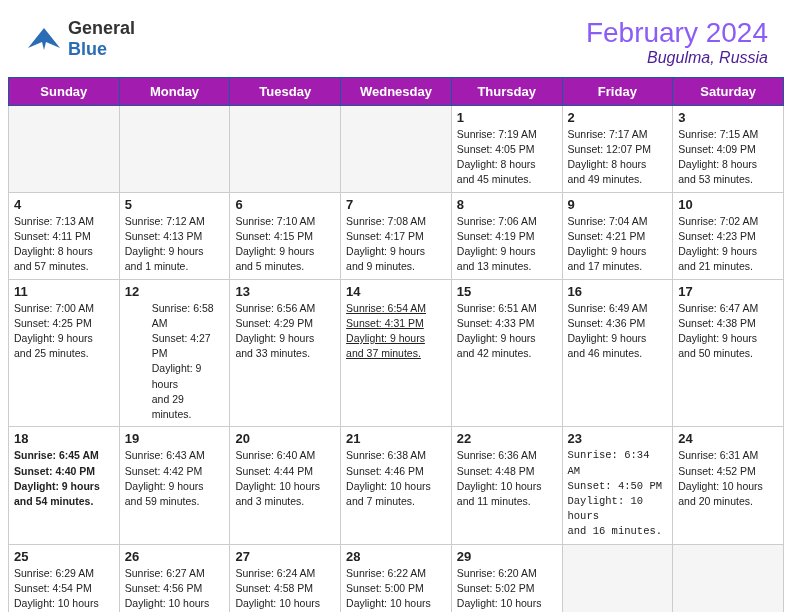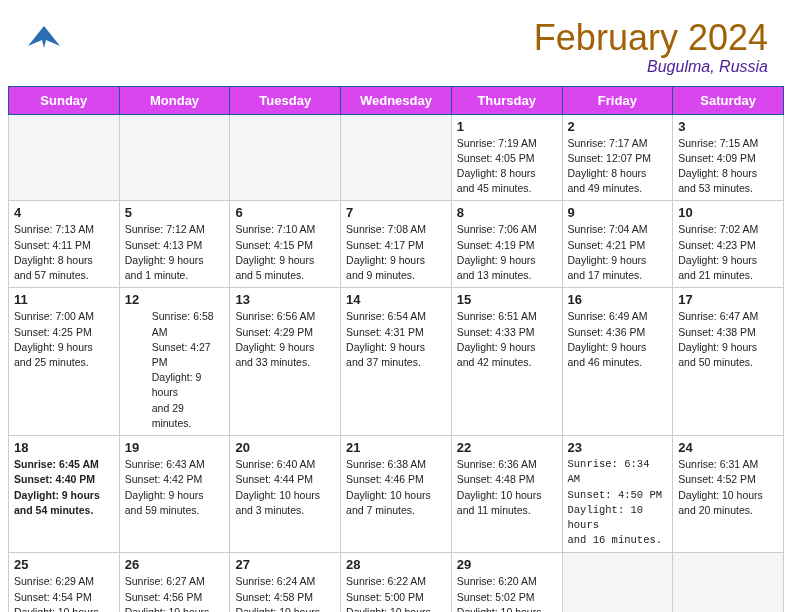--- a/index.html
+++ b/index.html
@@ -22,38 +22,38 @@
       gap: 6px;
     }
     .logo-icon {
       width: 38px;
       height: 38px;
     }
     .title-block {
       text-align: right;
     }
     .month-title {
-      font-size: 36px;
+      font-size: 28px;
       font-weight: normal;
-      color: #a16207;
+      color: #8b5cf6;
       line-height: 1.1;
     }
     .location {
       font-size: 16px;
       color: #4c1d95;
       font-style: italic;
     }
     .cal-table {
       width: calc(100% - 16px);
       margin: 0 8px 8px 8px;
       border-collapse: collapse;
       table-layout: fixed;
     }
     .cal-table thead tr th {
-      background: #d946ef;
+      background: #a21caf;
       color: #fff;
       font-size: 13px;
       font-weight: bold;
       padding: 6px 4px;
       border: 1px solid #1a5a9a;
       text-align: center;
     }
     .cal-table tbody tr td {
       border: 1px solid #ccc;
       vertical-align: top;
@@ -80,20 +80,24 @@
   </style>
 </head>
 <body>
 
 <div class="header">
   <div class="logo">
     <svg class="logo-icon" viewBox="0 0 38 38" xmlns="http://www.w3.org/2000/svg">
 
       <polygon points="4,28 20,8 36,28 22,22 20,30 18,22" fill="#2a6db5"></polygon>
     </svg>
+    <div>
+      <div style="font-size:18px;font-weight:bold;color:#333;">General</div>
+      <div style="font-size:18px;font-weight:bold;color:#2a6db5;">Blue</div>
+    </div>
   </div>
   <div class="title-block">
     <div class="month-title">February 2024</div>
     <div class="location">Bugulma, Russia</div>
   </div>
 </div>
 
 <table class="cal-table">
   <thead>
     <tr>
@@ -202,21 +206,21 @@
         </td>
         <td>
           <span class="day-num">13</span>
           <div class="day-info" style="white-space: pre-line;">Sunrise: 6:56 AM
 Sunset: 4:29 PM
 Daylight: 9 hours
 and 33 minutes.</div>
         </td>
         <td>
           <span class="day-num">14</span>
-          <div class="day-info" style="white-space: pre-line;">Sunrise: 6:54 AM
+          <div class="day-info" style="white-space: pre-line; text-decoration: underline;">Sunrise: 6:54 AM
 Sunset: 4:31 PM
 Daylight: 9 hours
 and 37 minutes.</div>
         </td>
         <td>
           <span class="day-num">15</span>
           <div class="day-info" style="white-space: pre-line;">Sunrise: 6:51 AM
 Sunset: 4:33 PM
 Daylight: 9 hours
 and 42 minutes.</div>

